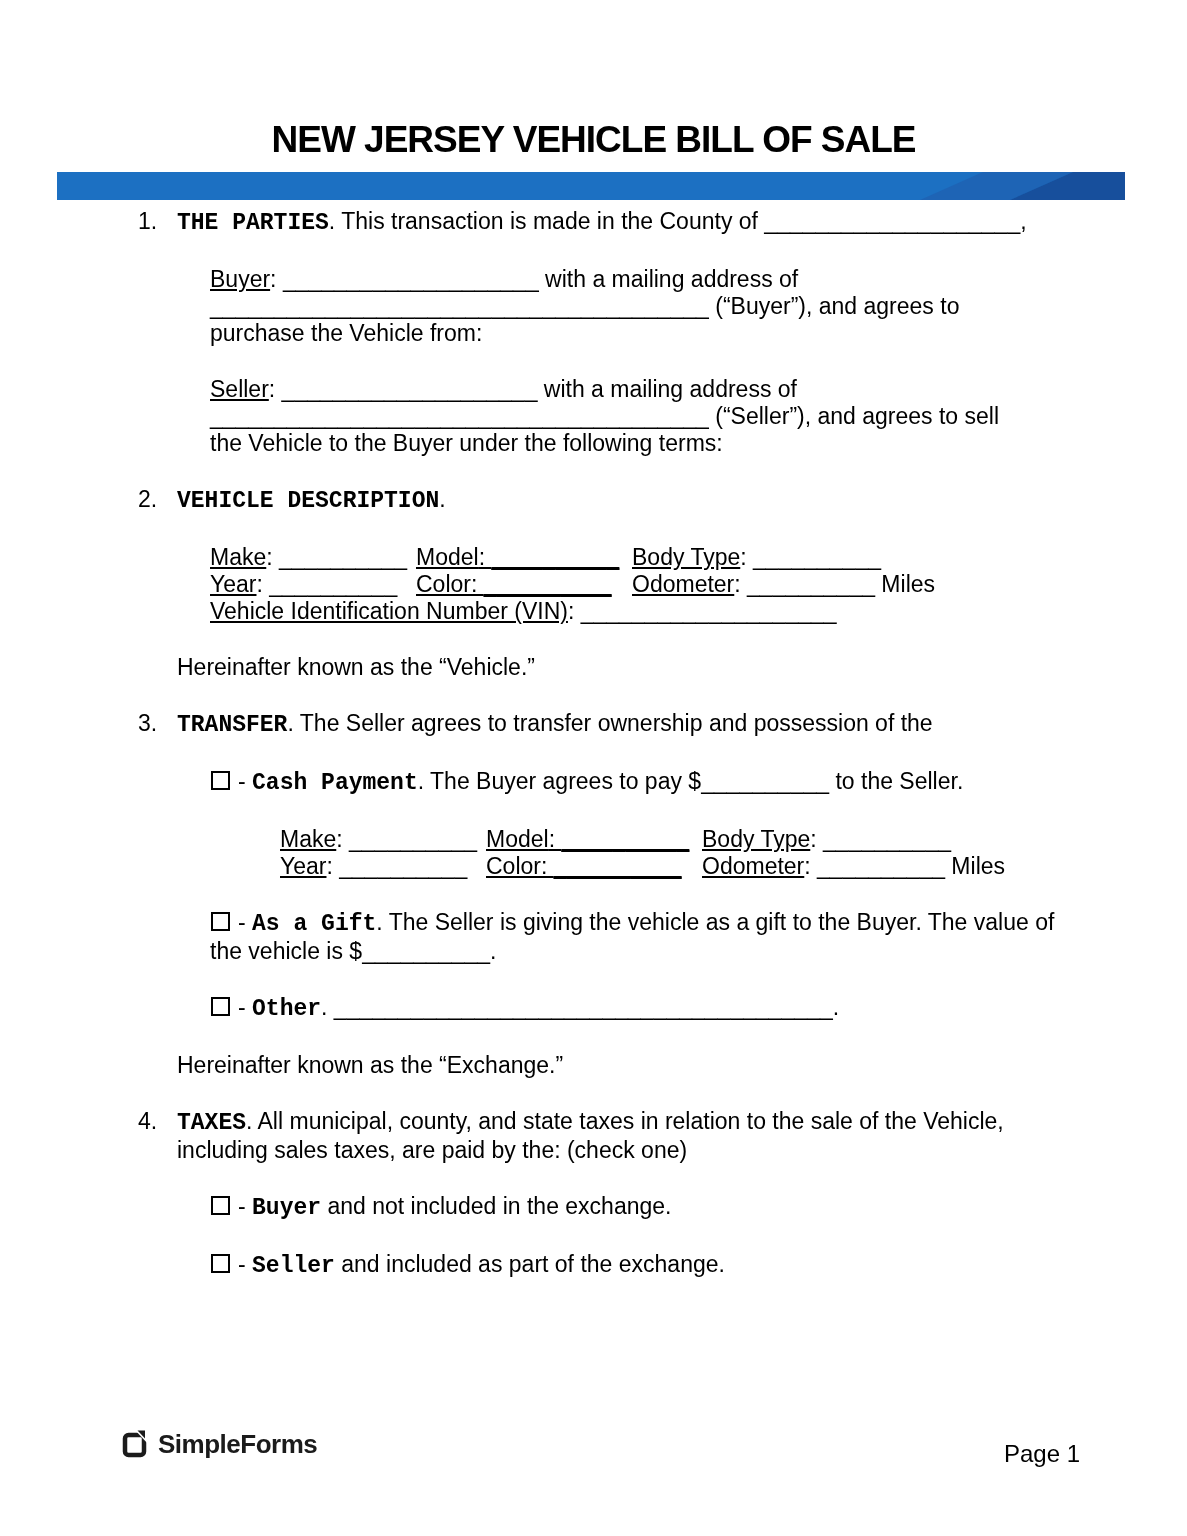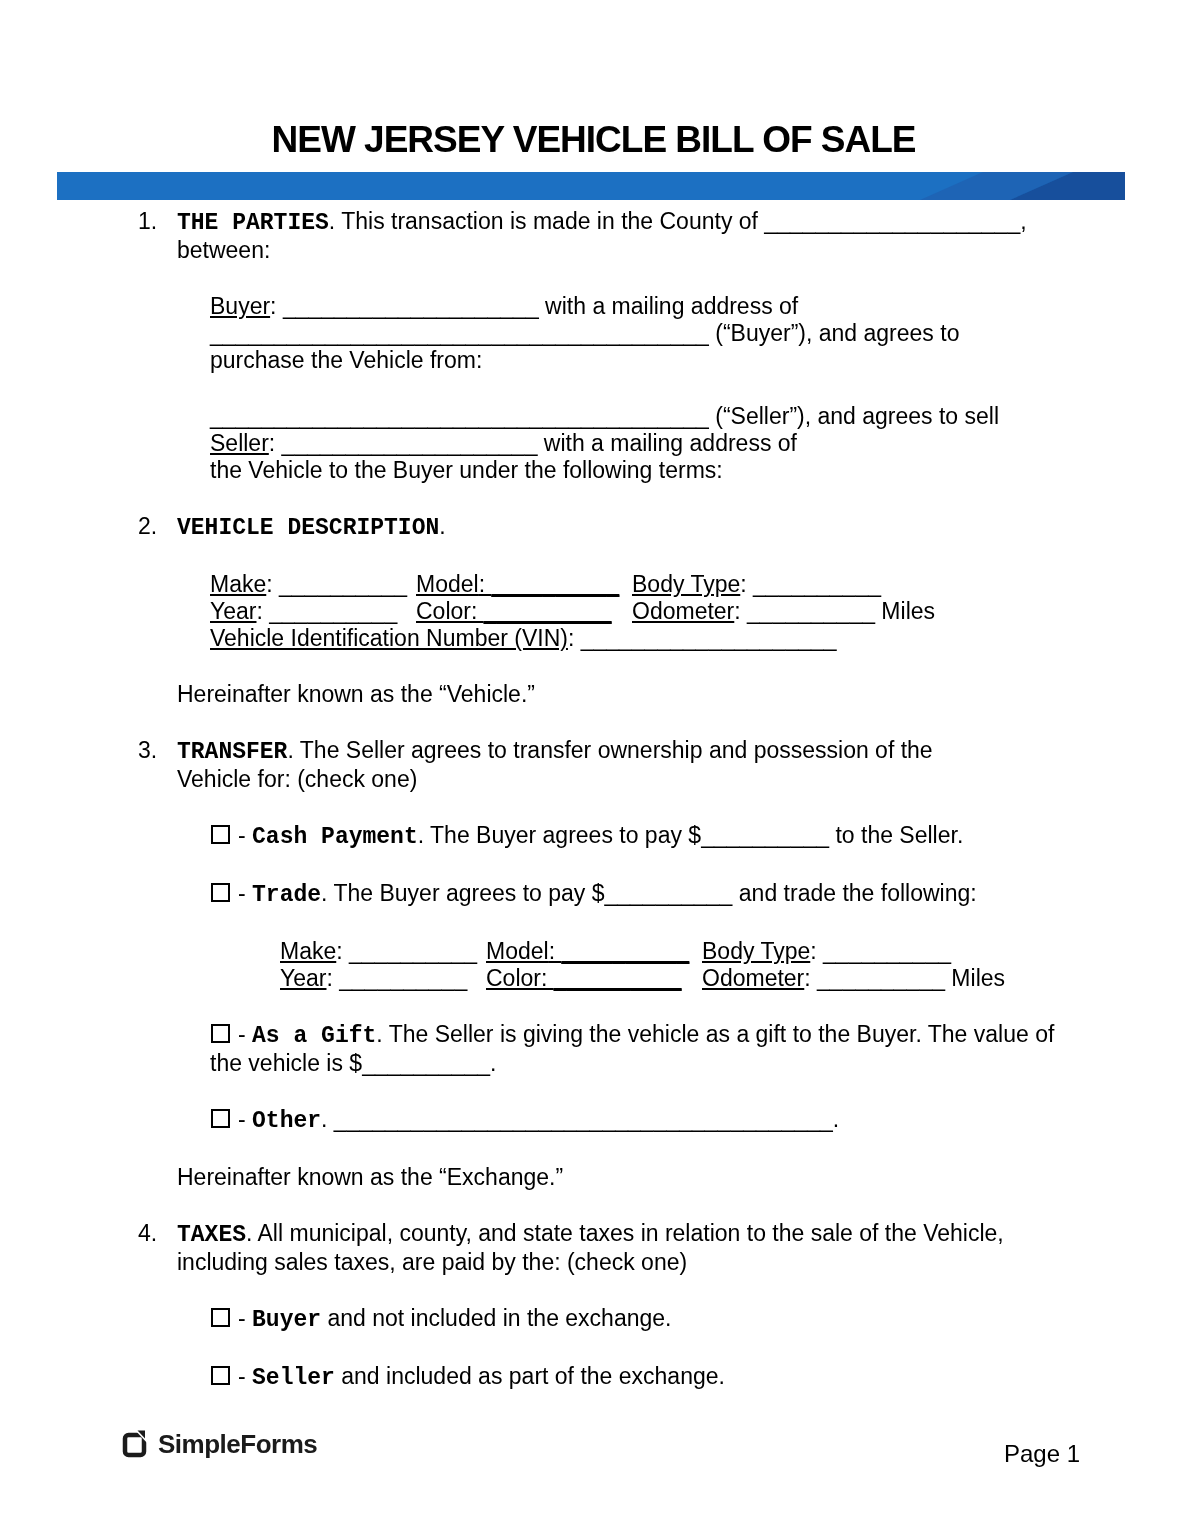--- a/index.html
+++ b/index.html
@@ -36,61 +36,56 @@
   <svg class="accent-bar" viewBox="0 0 1068 28" preserveAspectRatio="none">
     <rect x="0" y="0" width="1068" height="28" fill="#1C70C2"></rect>
     <polygon points="863,28 926,0 1016,0 953,28" fill="#1E64B5"></polygon>
     <polygon points="953,28 1016,0 1068,0 1068,28" fill="#174F9C"></polygon>
   </svg>
 
   <div class="content">
 
     <div class="block">
       <div class="line"><span class="num">1.</span><b>THE PARTIES</b><span>. This transaction is made in the County of </span><span>____________________</span><span>,</span></div>
-      <div class="line"><span>between:</span></div>
     </div>
 
     <div class="block indent1">
       <div class="line"><span class="u">Buyer</span><span>: </span><span>____________________</span><span> with a mailing address of</span></div>
       <div class="line"><span>_______________________________________</span><span> (“Buyer”), and agrees to</span></div>
       <div class="line"><span>purchase the Vehicle from:</span></div>
     </div>
 
     <div class="block indent1">
+      <div class="line"><span class="u">Seller</span><span>: </span><span>____________________</span><span> with a mailing address of</span></div>
       <div class="line"><span>_______________________________________</span><span> (“Seller”), and agrees to sell</span></div>
-      <div class="line"><span class="u">Seller</span><span>: </span><span>____________________</span><span> with a mailing address of</span></div>
       <div class="line"><span>the Vehicle to the Buyer under the following terms:</span></div>
     </div>
 
     <div class="block">
       <div class="line"><span class="num">2.</span><b>VEHICLE DESCRIPTION</b><span>.</span></div>
     </div>
 
     <div class="block indent1">
       <div class="line"><span class="vcell1"><span class="u">Make</span><span>: </span><span>__________</span></span><span class="vcell2"><span class="u">Model</span><span>: </span><span>__________</span></span><span><span class="u">Body Type</span><span>: </span><span>__________</span></span></div>
       <div class="line"><span class="vcell1"><span class="u">Year</span><span>: </span><span>__________</span></span><span class="vcell2"><span class="u">Color</span><span>: </span><span>__________</span></span><span><span class="u">Odometer</span><span>: </span><span>__________</span><span> Miles</span></span></div>
       <div class="line"><span class="u">Vehicle Identification Number (VIN)</span><span>: </span><span>____________________</span></div>
     </div>
 
     <div class="block">
       <div class="line"><span>Hereinafter known as the “Vehicle.”</span></div>
     </div>
 
     <div class="block">
       <div class="line"><span class="num">3.</span><b>TRANSFER</b><span>. The Seller agrees to transfer ownership and possession of the</span></div>
-      <div class="line"><span>Vehicle for: (check one)</span></div>
     </div>
 
     <div class="block indent1">
       <div class="line"><span class="cb"></span><span>- </span><b>Cash Payment</b><span>. The Buyer agrees to pay $</span><span>__________</span><span> to the Seller.</span></div>
     </div>
 
-    <div class="block indent1">
-      <div class="line"><span class="cb"></span><span>- </span><b>Trade</b><span>. The Buyer agrees to pay $</span><span>__________</span><span> and trade the following:</span></div>
-    </div>
 
     <div class="block indent2">
       <div class="line"><span class="vcell1"><span class="u">Make</span><span>: </span><span>__________</span></span><span class="vcell2"><span class="u">Model</span><span>: </span><span>__________</span></span><span><span class="u">Body Type</span><span>: </span><span>__________</span></span></div>
       <div class="line"><span class="vcell1"><span class="u">Year</span><span>: </span><span>__________</span></span><span class="vcell2"><span class="u">Color</span><span>: </span><span>__________</span></span><span><span class="u">Odometer</span><span>: </span><span>__________</span><span> Miles</span></span></div>
     </div>
 
     <div class="block indent1">
       <div class="line"><span class="cb"></span><span>- </span><b>As a Gift</b><span>. The Seller is giving the vehicle as a gift to the Buyer. The value of</span></div>
       <div class="line"><span>the vehicle is $</span><span>__________</span><span>.</span></div>
     </div>

